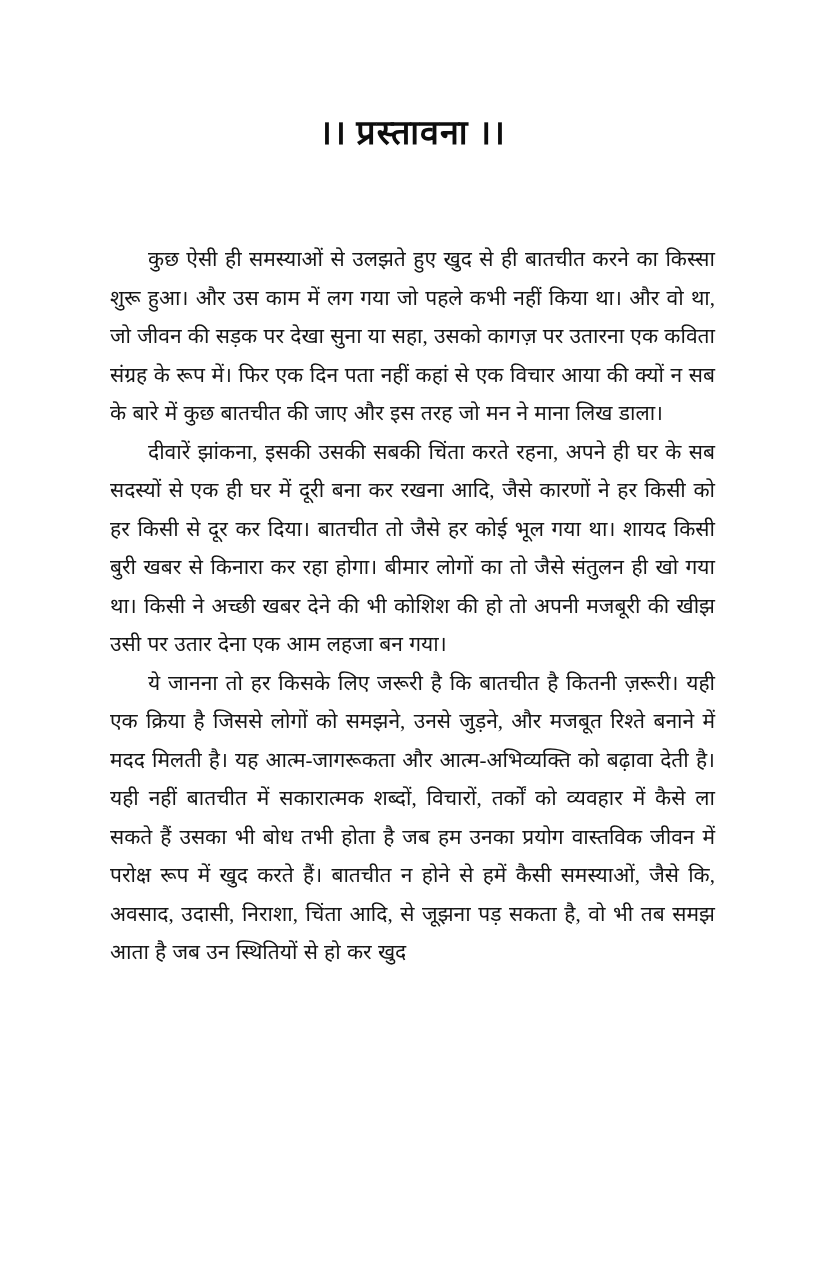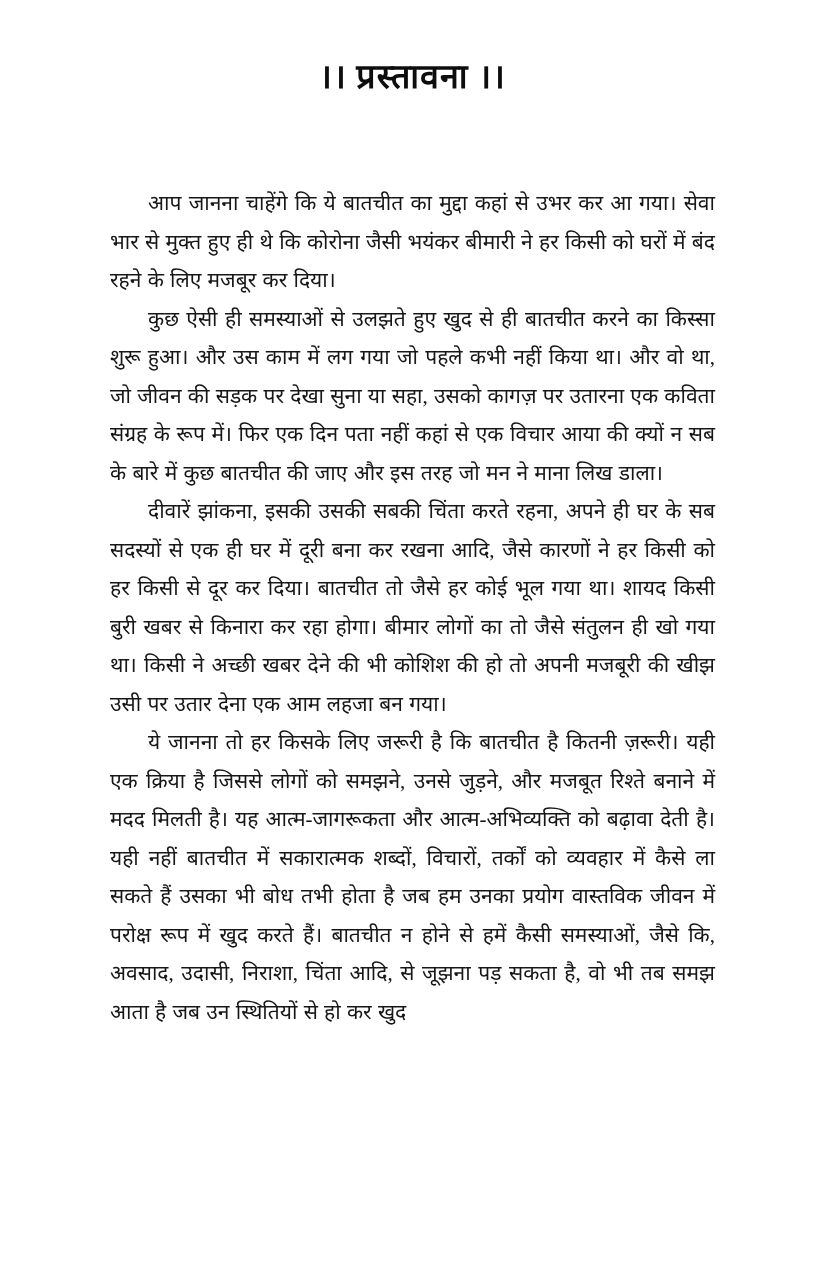--- a/index.html
+++ b/index.html
@@ -7,21 +7,21 @@
     padding: 0;
     background: #ffffff;
   }
   .page {
     position: relative;
     width: 825px;
     height: 1268px;
     margin: 0 auto;
     background: #ffffff;
     box-sizing: border-box;
-    padding: 52px 110px 40px 110px;
+    padding: 108px 110px 40px 110px;
     font-family: "Liberation Serif", "DejaVu Serif", serif;
     color: #111111;
     overflow: hidden;
   }
   .page-title {
     text-align: center;
     font-size: 34px;
     font-weight: 700;
     letter-spacing: 1px;
     margin: 0 0 86px 0;
@@ -37,18 +37,17 @@
     word-spacing: 1px;
   }
 </style>
 </head>
 <body>
 
 <main class="page">
   <h1 class="page-title">।। प्रस्तावना ।।</h1>
 
   <div class="page-body">
-    <p>आप जानना चाहेंगे कि ये बातचीत का मुद्दा कहां से उभर कर आ गया। सेवा भार से मुक्त हुए ही थे कि कोरोना जैसी भयंकर बीमारी ने हर किसी को घरों में बंद रहने के लिए मजबूर कर दिया।</p>
     <p>कुछ ऐसी ही समस्याओं से उलझते हुए  खुद से ही बातचीत करने का किस्सा शुरू हुआ। और उस काम में लग गया जो पहले कभी नहीं किया था। और वो था, जो जीवन की सड़क पर देखा सुना या सहा, उसको कागज़ पर उतारना एक कविता संग्रह के रूप में। फिर एक दिन पता नहीं कहां से एक विचार आया की क्यों न सब के बारे में कुछ बातचीत की जाए और इस तरह जो मन ने माना लिख डाला।</p>
     <p>दीवारें झांकना, इसकी उसकी सबकी चिंता करते रहना, अपने ही घर के सब सदस्यों से एक ही घर में दूरी बना कर रखना आदि, जैसे कारणों ने हर किसी को हर किसी से दूर कर दिया। बातचीत तो जैसे हर कोई भूल गया था। शायद किसी बुरी खबर से किनारा कर रहा होगा। बीमार लोगों का तो जैसे संतुलन ही खो गया था। किसी ने अच्छी खबर देने की भी कोशिश की हो तो अपनी मजबूरी की खीझ उसी पर उतार देना एक आम लहजा बन गया।</p>
     <p>ये जानना तो हर किसके लिए जरूरी है कि बातचीत है कितनी ज़रूरी। यही एक क्रिया है जिससे लोगों को समझने, उनसे जुड़ने, और मजबूत रिश्ते बनाने में मदद मिलती है। यह आत्म-जागरूकता और आत्म-अभिव्यक्ति को बढ़ावा देती है। यही नहीं बातचीत में सकारात्मक शब्दों, विचारों, तर्कों को व्यवहार में कैसे ला सकते हैं उसका भी बोध तभी होता है जब हम उनका प्रयोग वास्तविक जीवन में परोक्ष रूप में खुद करते हैं। बातचीत न होने से हमें कैसी समस्याओं, जैसे कि, अवसाद, उदासी, निराशा, चिंता आदि, से जूझना पड़ सकता है, वो भी तब समझ आता है जब उन स्थितियों से हो कर खुद</p>
   </div>
 </main>
 
 </body></html>

